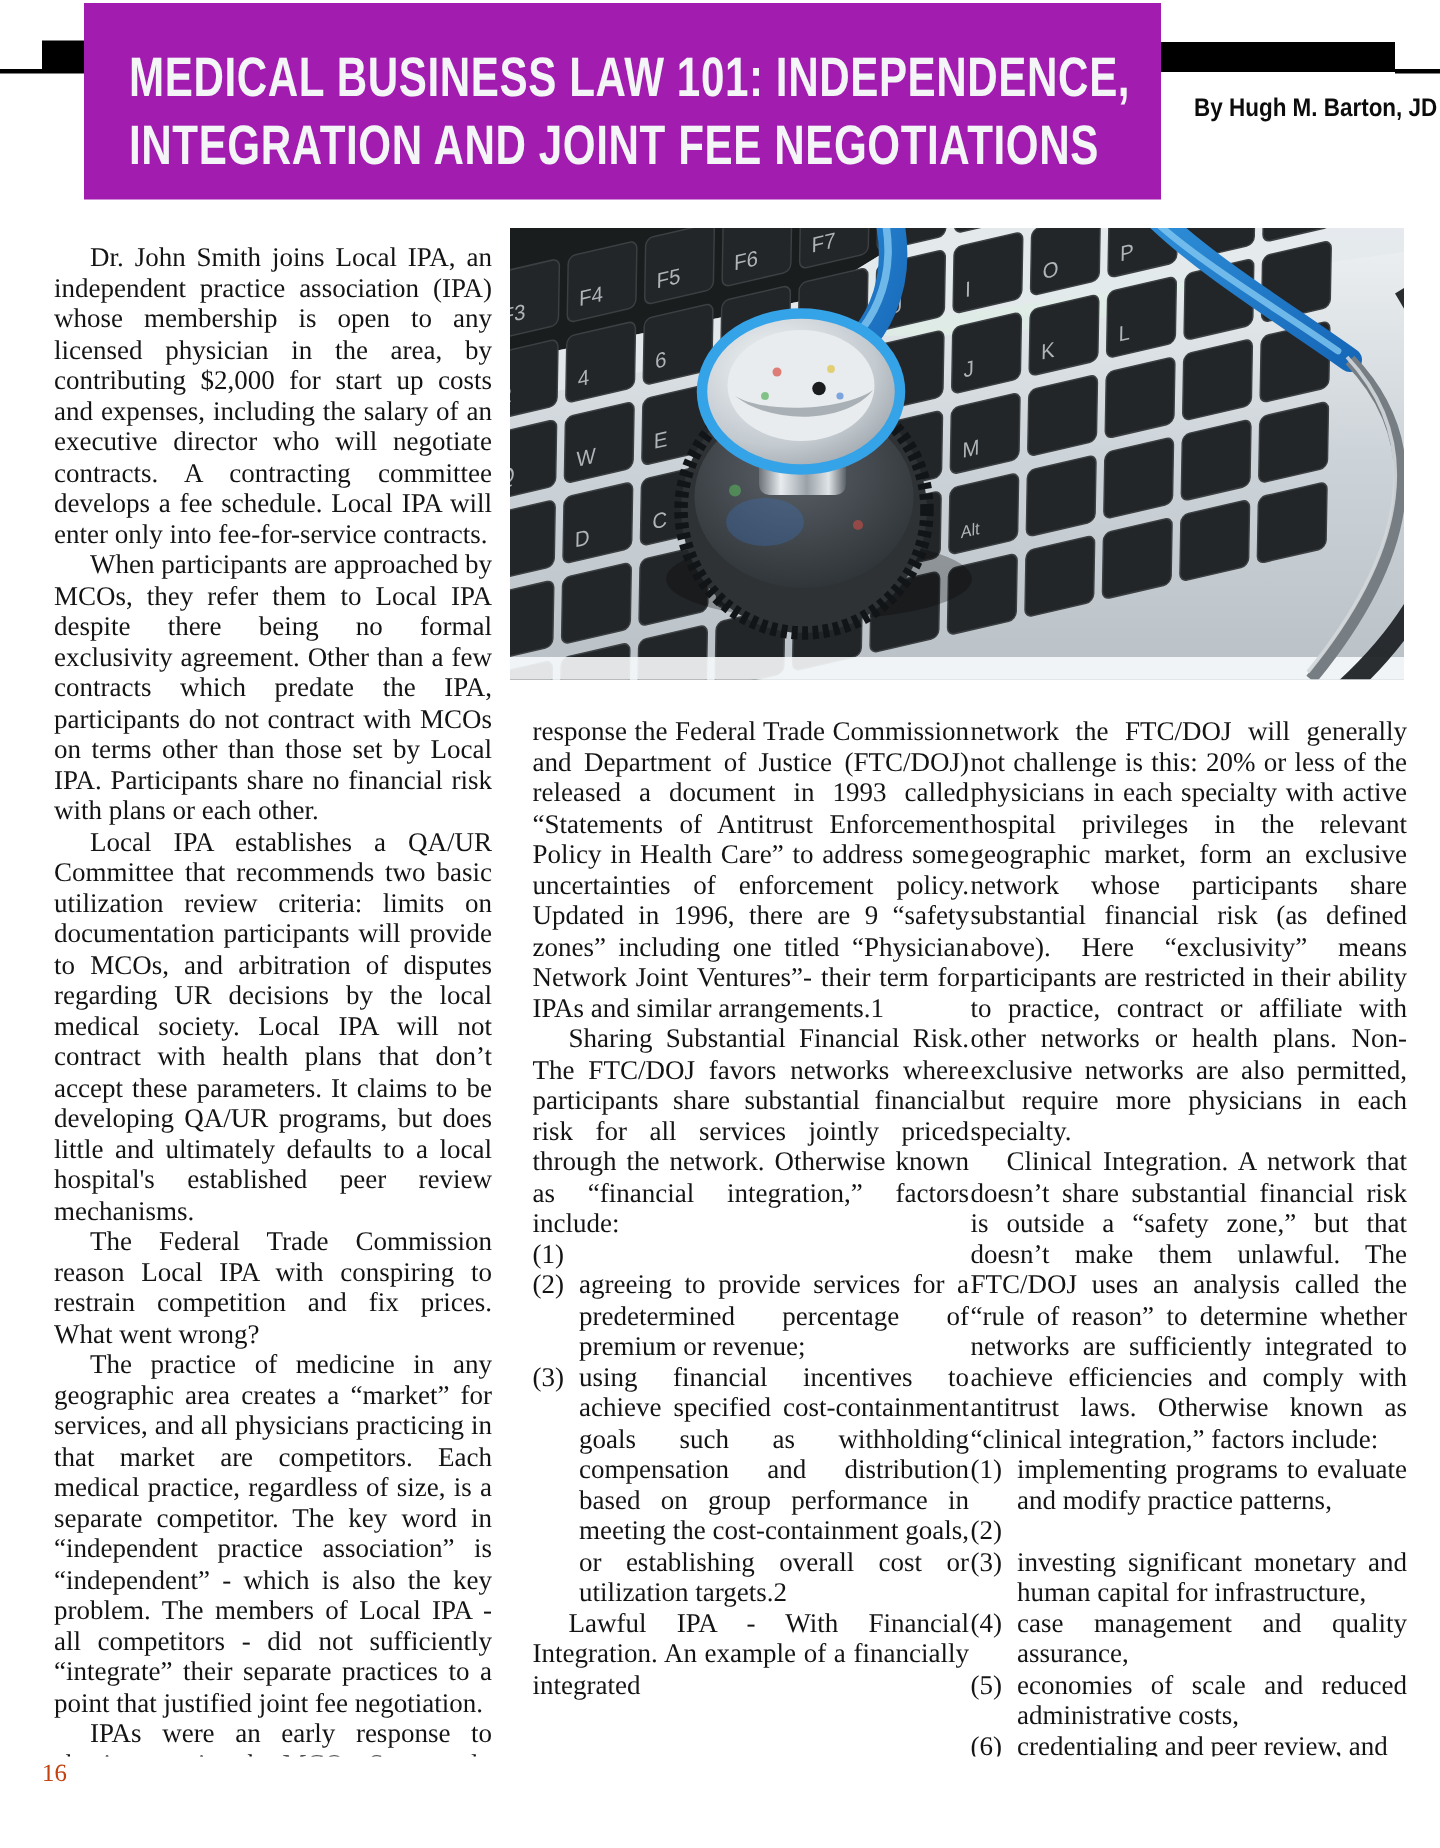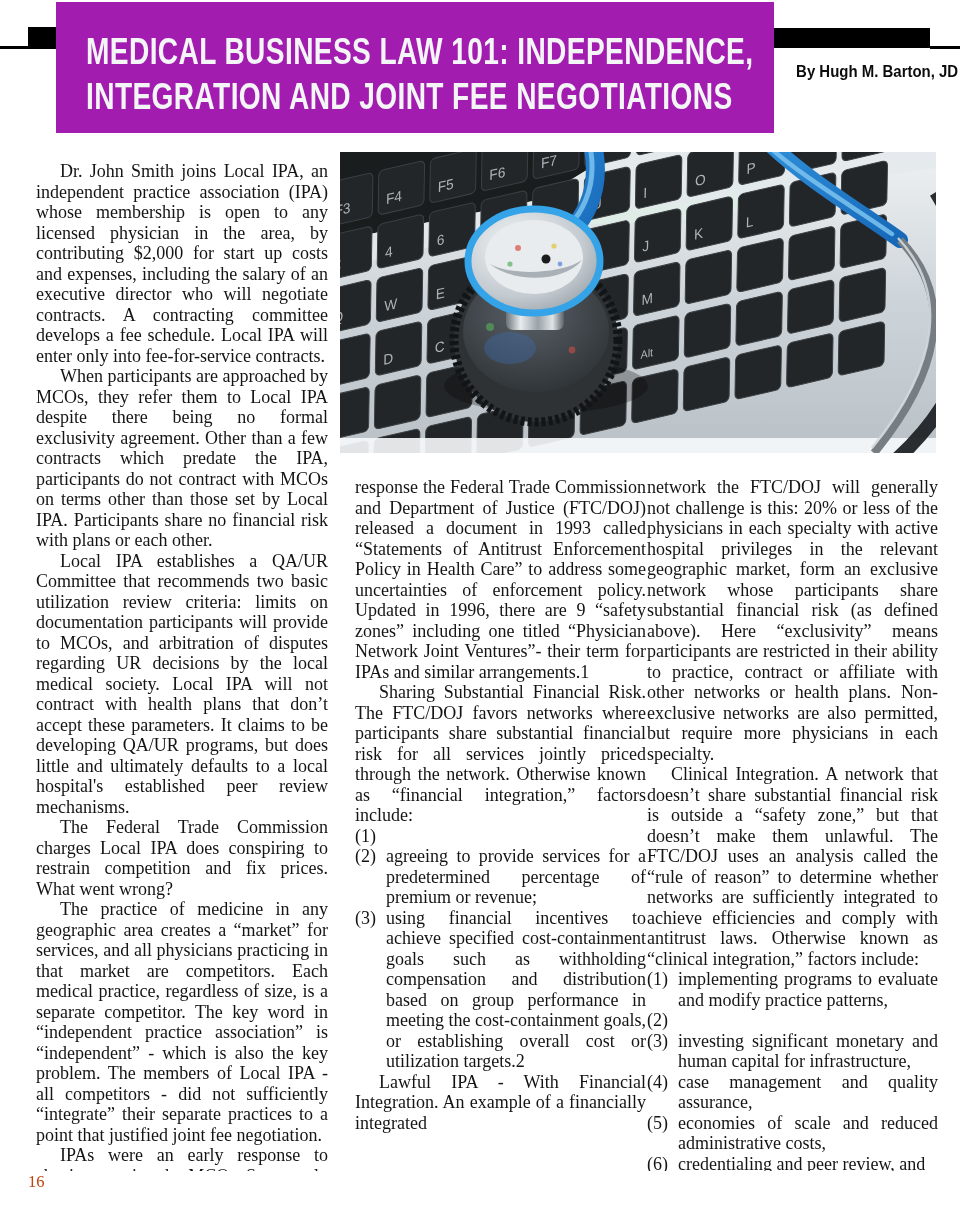--- a/index.html
+++ b/index.html
@@ -233,21 +233,21 @@
         <path d="M560,88 C612,142 604,216 534,301" fill="none" stroke="#767d83" stroke-width="8"></path>
         <path d="M558,86 C608,140 600,212 532,296" fill="none" stroke="#d2d7da" stroke-width="2.5" opacity=".9"></path>
       </g>
     </svg>
   </div>
 
   <div class="col col1">
       <p class="para indent">Dr. John Smith joins Local IPA, an independent practice association (IPA) whose membership is open to any licensed physician in the area, by contributing  $2,000 for start up costs and   expenses, including the salary of an executive director who will negotiate contracts. A contracting committee develops a fee schedule. Local IPA will enter only into fee-for-service contracts.</p>
       <p class="para indent">When participants are approached by MCOs, they refer them to Local IPA despite there being no formal exclusivity agreement. Other than a few contracts which predate the IPA,  participants do  not contract with MCOs on terms other than those set by Local IPA. Participants share no financial risk with plans or each other.</p>
       <p class="para indent">Local IPA establishes a QA/UR Committee that recommends two basic utilization review criteria:  limits on documentation participants will provide to MCOs, and arbitration of disputes regarding UR decisions by the local medical society. Local IPA will not contract with health plans that don’t accept these parameters. It claims to be developing QA/UR programs, but does little and ultimately defaults to a local hospital's established peer review mechanisms.</p>
-      <p class="para indent">The Federal Trade Commission charges Local IPA does conspiring to restrain competition and fix prices. What went wrong?</p>
+      <p class="para indent">The Federal Trade Commission reason Local IPA with conspiring to restrain competition and fix prices. What went wrong?</p>
       <p class="para indent">The practice of medicine in any geographic area creates a “market” for services, and all physicians practicing in that market are competitors. Each medical practice, regardless of size, is a separate competitor. The key word in “independent practice association” is  “independent” - which  is also the key problem. The members of Local IPA - all  competitors - did not sufficiently “integrate” their separate practices to a point that justified joint fee negotiation.</p>
       <p class="para indent">IPAs were an early response to abusive practices by MCOs. Some early IPAs were challenged, leading to claims that appropriate mergers, joint ventures, and other activities that could lower costs were being discouraged by vague enforcement policy. In</p>
     </div>
   <div class="col col2">
       <p class="para">response the Federal Trade Commission and Department of Justice (FTC/DOJ) released a document in 1993 called “Statements of Antitrust Enforcement Policy in Health Care” to address some uncertainties of enforcement policy. Updated in 1996, there are 9 “safety zones”  including one titled “Physician Network Joint Ventures”- their term for IPAs and similar arrangements.1</p>
       <p class="para indent">Sharing Substantial Financial Risk. The FTC/DOJ favors networks where participants share   substantial financial risk for all services jointly priced through the network. Otherwise known as “financial integration,” factors include:</p>
       <div class="li">
         <span class="num">(1)</span>
       </div>
       <div class="li">

